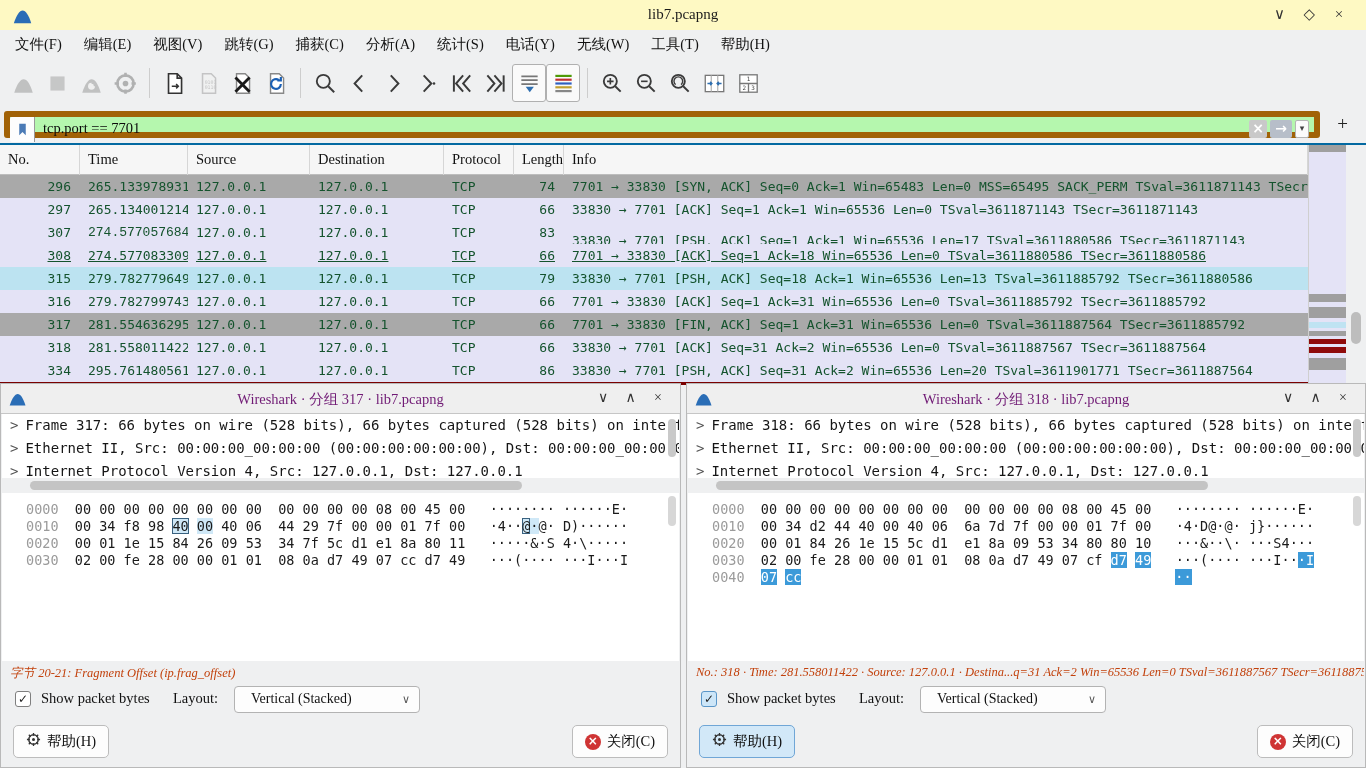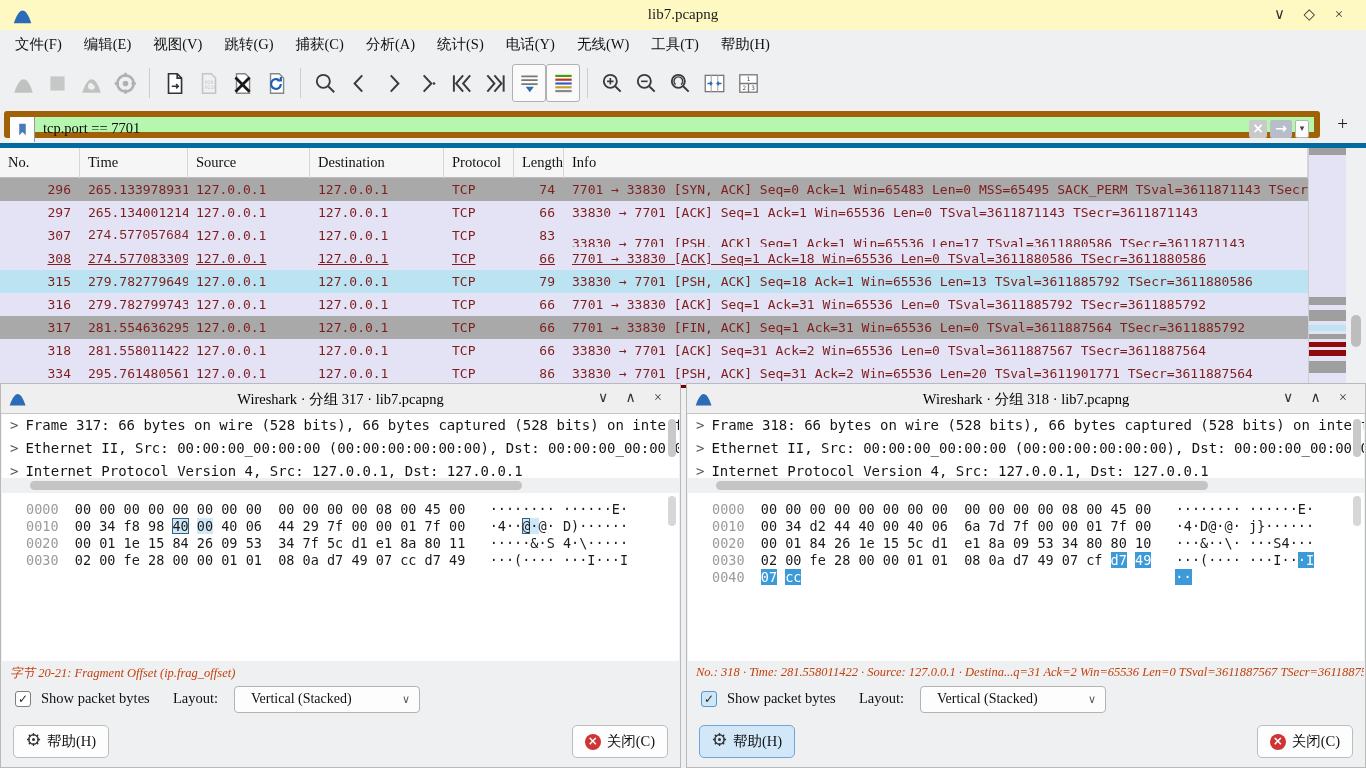--- a/index.html
+++ b/index.html
@@ -37,38 +37,38 @@
   .fbtns { position:absolute; right:5px; top:3px; display:flex; gap:3px; align-items:center; }
   .fclear { width:18px; height:18px; background:#c9c9c9; color:#fff; font-weight:bold; text-align:center;
             line-height:17px; font-size:14px; border-radius:2px; font-family:"DejaVu Sans",sans-serif; }
   .fapply { width:22px; height:18px; background:#b7bec9; color:#fff; font-weight:bold; text-align:center;
             line-height:17px; font-size:14px; border-radius:2px; font-family:"DejaVu Sans",sans-serif; }
   .fdrop  { width:14px; height:18px; background:#fbfbfb; border:1px solid #b5b5b5; color:#444; text-align:center;
             line-height:15px; font-size:9px; border-radius:2px; }
   .fplus { position:absolute; right:18px; top:8px; font-size:19px; color:#222; line-height:20px; }
 
   
-  .plist { position:absolute; top:143px; left:0; width:1366px; height:240px; background:#fff; border-top:5px solid #0369a1; }
+  .plist { position:absolute; top:143px; left:0; width:1366px; height:240px; background:#fff; border-top:2px solid #0369a1; }
   .phead { position:absolute; top:0; left:0; width:1308px; height:30px; background:#f6f6f6; border-bottom:1px solid #bdbdbd; display:flex; }
   .hcell { height:30px; padding:6px 0 0 8px; font-size:14.5px; color:#111; border-right:1px solid #d6d6d6; overflow:hidden; }
   .prows { position:absolute; top:30px; left:0; width:1308px; }
-  .prow { display:flex; height:23px; font-family:"DejaVu Sans Mono","Liberation Mono",monospace; font-size:13px; color:#7f1d1d; overflow:hidden; }
+  .prow { display:flex; height:23px; font-family:"DejaVu Sans Mono","Liberation Mono",monospace; font-size:13px; color:#14532d; overflow:hidden; }
   .pcell { padding:4px 5px 0 8px; white-space:pre; overflow:hidden; }
   .num { text-align:right; padding-right:9px; padding-left:0; }
   .redline { position:absolute; top:237px; left:0; width:1308px; height:3px; background:#7a0000; }
   .minimap { position:absolute; left:1308px; top:0; width:38px; height:240px; background:#e4e3f6; border-left:1px solid #cfcfcf; }
   .mband { position:absolute; left:0; width:100%; }
   .vscroll { position:absolute; left:1346px; top:0; width:20px; height:240px; background:#eff0f1; }
   .vscroll .thumb { position:absolute; left:5px; top:167px; width:10px; height:32px; background:#bdbdbd; border-radius:5px; }
 
   
   .popup { position:absolute; top:383px; height:385px; background:#eff0f1; border:1px solid #b9b9b9; }
   .ptitle { position:absolute; top:0; left:0; right:0; height:30px; background:#efefef; border-bottom:1px solid #c6c6c6; }
   .plogo { position:absolute; left:7px; top:4px; width:20px; height:20px; }
-  .pt-title { position:absolute; left:0; right:0; top:6px; text-align:center; font-size:14.5px; color:#000000; }
+  .pt-title { position:absolute; left:0; right:0; top:6px; text-align:center; font-size:14.5px; color:#701a75; }
   .pctrls { position:absolute; right:10px; top:5px; font-size:14px; color:#333; }
   .pctrls span { display:inline-block; width:24px; text-align:center; }
   .ptree { position:absolute; top:30px; left:1px; right:1px; height:64px; background:#fff; overflow:hidden; }
   .treeline { height:23px; padding:3px 0 0 8px; font-family:"DejaVu Sans Mono","Liberation Mono",monospace;
               font-size:14px; white-space:pre; overflow:hidden; color:#151515; }
   .tcaret { color:#555; margin-right:7px; }
   .tvthumb { position:absolute; right:3px; top:5px; width:8px; height:38px; background:#c9c9c9; border-radius:4px; }
   .phs { position:absolute; top:94px; left:1px; right:1px; height:15px; background:#eff0f1; }
   .phs-thumb { position:absolute; left:28px; top:3px; width:492px; height:9px; background:#c4c4c4; border-radius:5px; }
   .phex { position:absolute; top:109px; left:1px; right:1px; height:168px; background:#fff; padding:8px 0 0 24px; overflow:hidden; }

